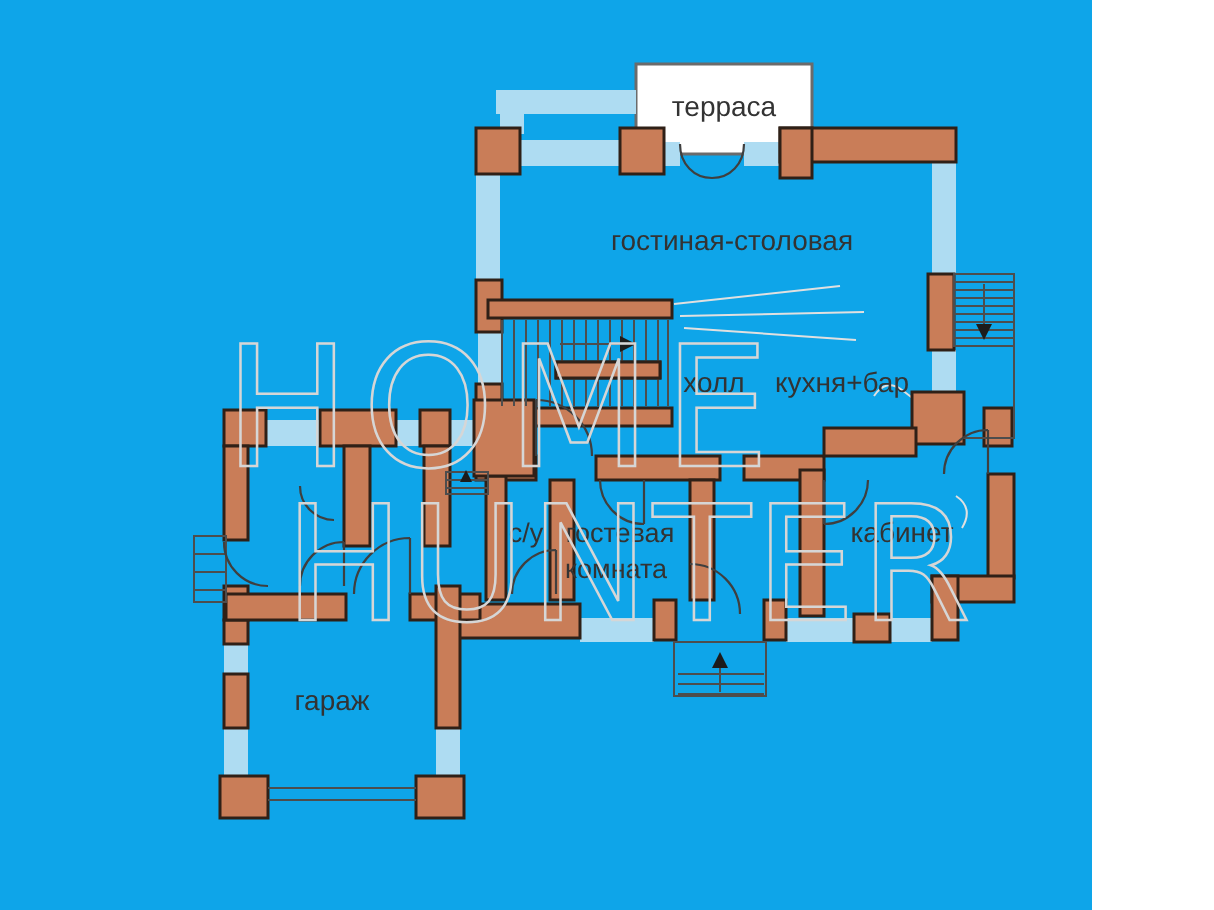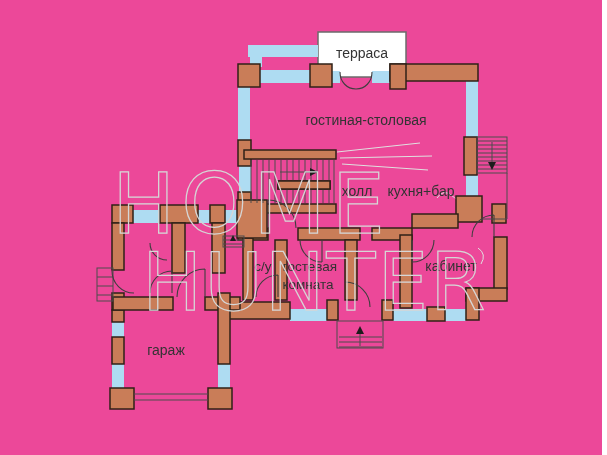--- a/index.html
+++ b/index.html
@@ -1,16 +1,16 @@
 <!DOCTYPE html>
 <html style="--wall-fill: #c97d58; --wall-outline: #2f2017; --window-fill: #aedcf2; --thin-line: #4d4d4d; --label-text: #333333; --watermark-stroke: #d6d6d6; --background: #ffffff;"><head>
 <meta charset="utf-8">
 <style>
   html,body{margin:0;padding:0;background:#fff;}
-  .plan-wrap{position:relative;width:602px;height:455px;background:#ec4899;overflow:hidden;
+  .plan-wrap{position:relative;width:546px;height:455px;background:#0ea5e9;overflow:hidden;
              font-family:"Liberation Sans",sans-serif;}
   svg{display:block;}
   .wall{fill:var(--wall-fill,#c97d58);stroke:var(--wall-outline,#2f2017);stroke-width:1.5;}
   .window{fill:var(--window-fill,#aedcf2);stroke:none;}
   .thin{stroke:var(--thin-line,#4d4d4d);stroke-width:1;fill:none;}
   .thin-md{stroke:#6b6b6b;stroke-width:1.5;fill:#ffffff;}
   .door{stroke:#3f3f3f;stroke-width:1.1;fill:none;}
   .arrow{fill:#1c1c1c;stroke:none;}
   .room-label{font:500 14px "Liberation Sans",sans-serif;fill:var(--label-text,#333);text-anchor:middle;}
   .room-label.sm{font-size:13.5px;}

